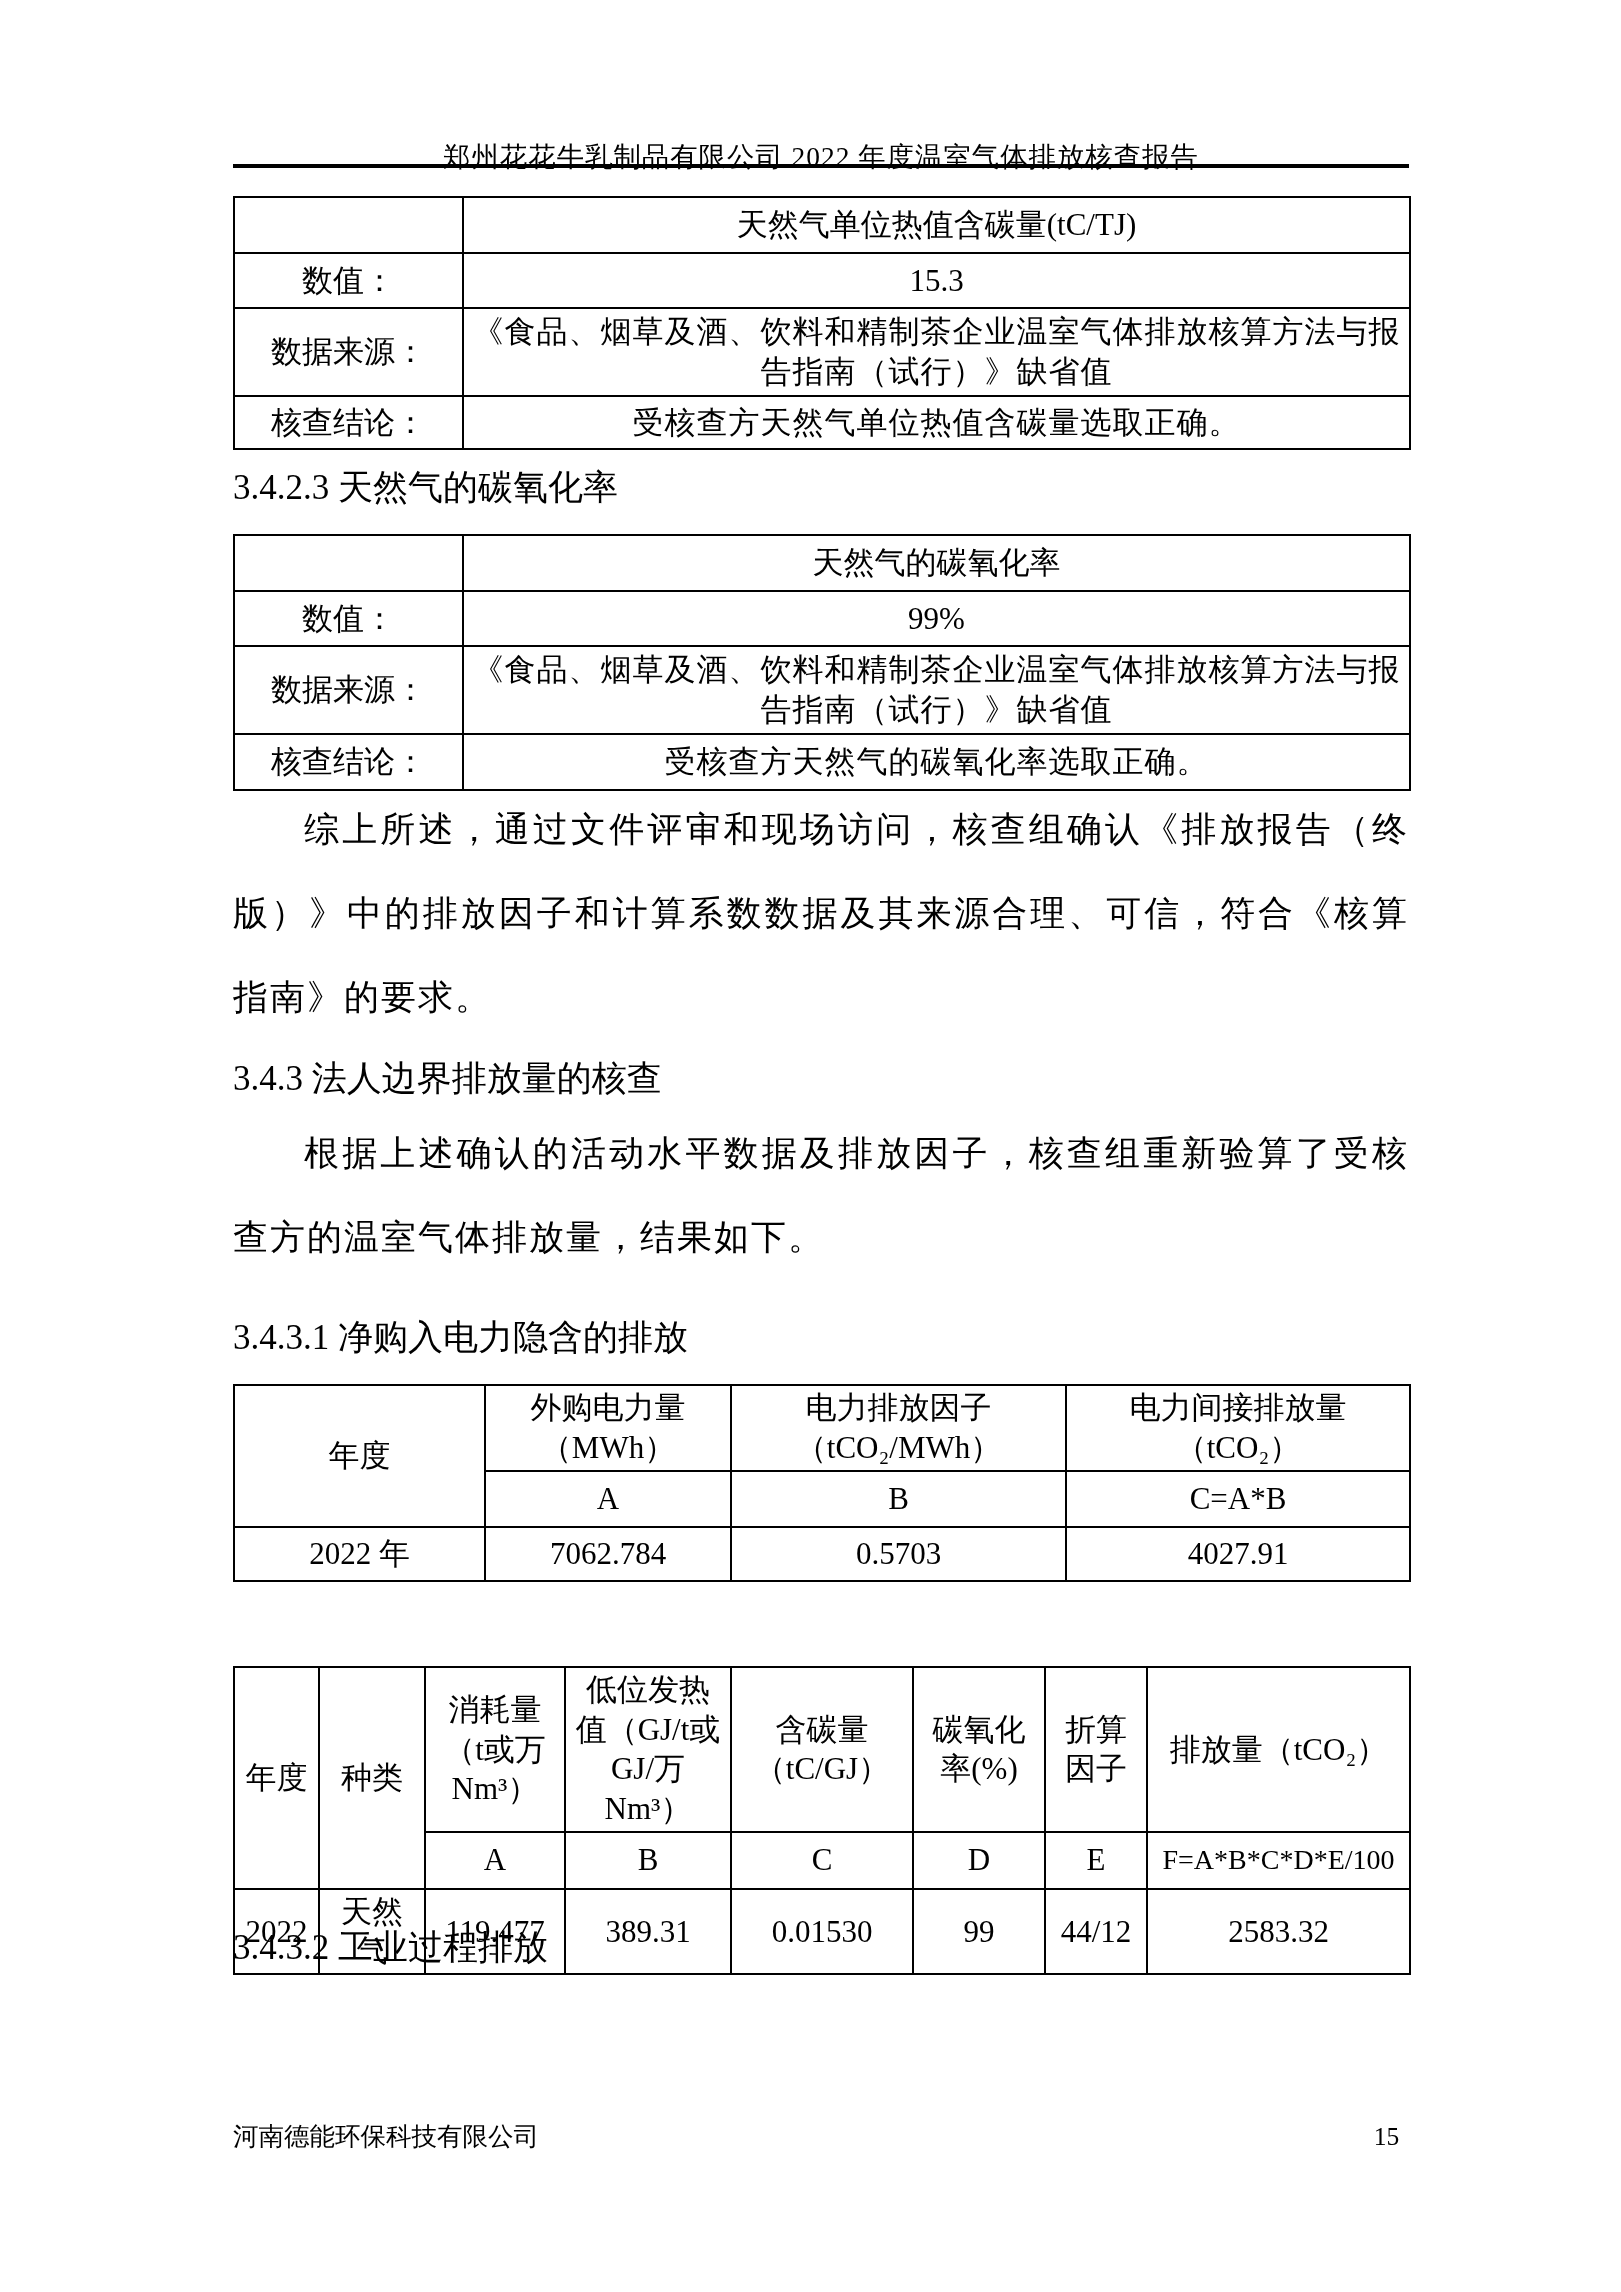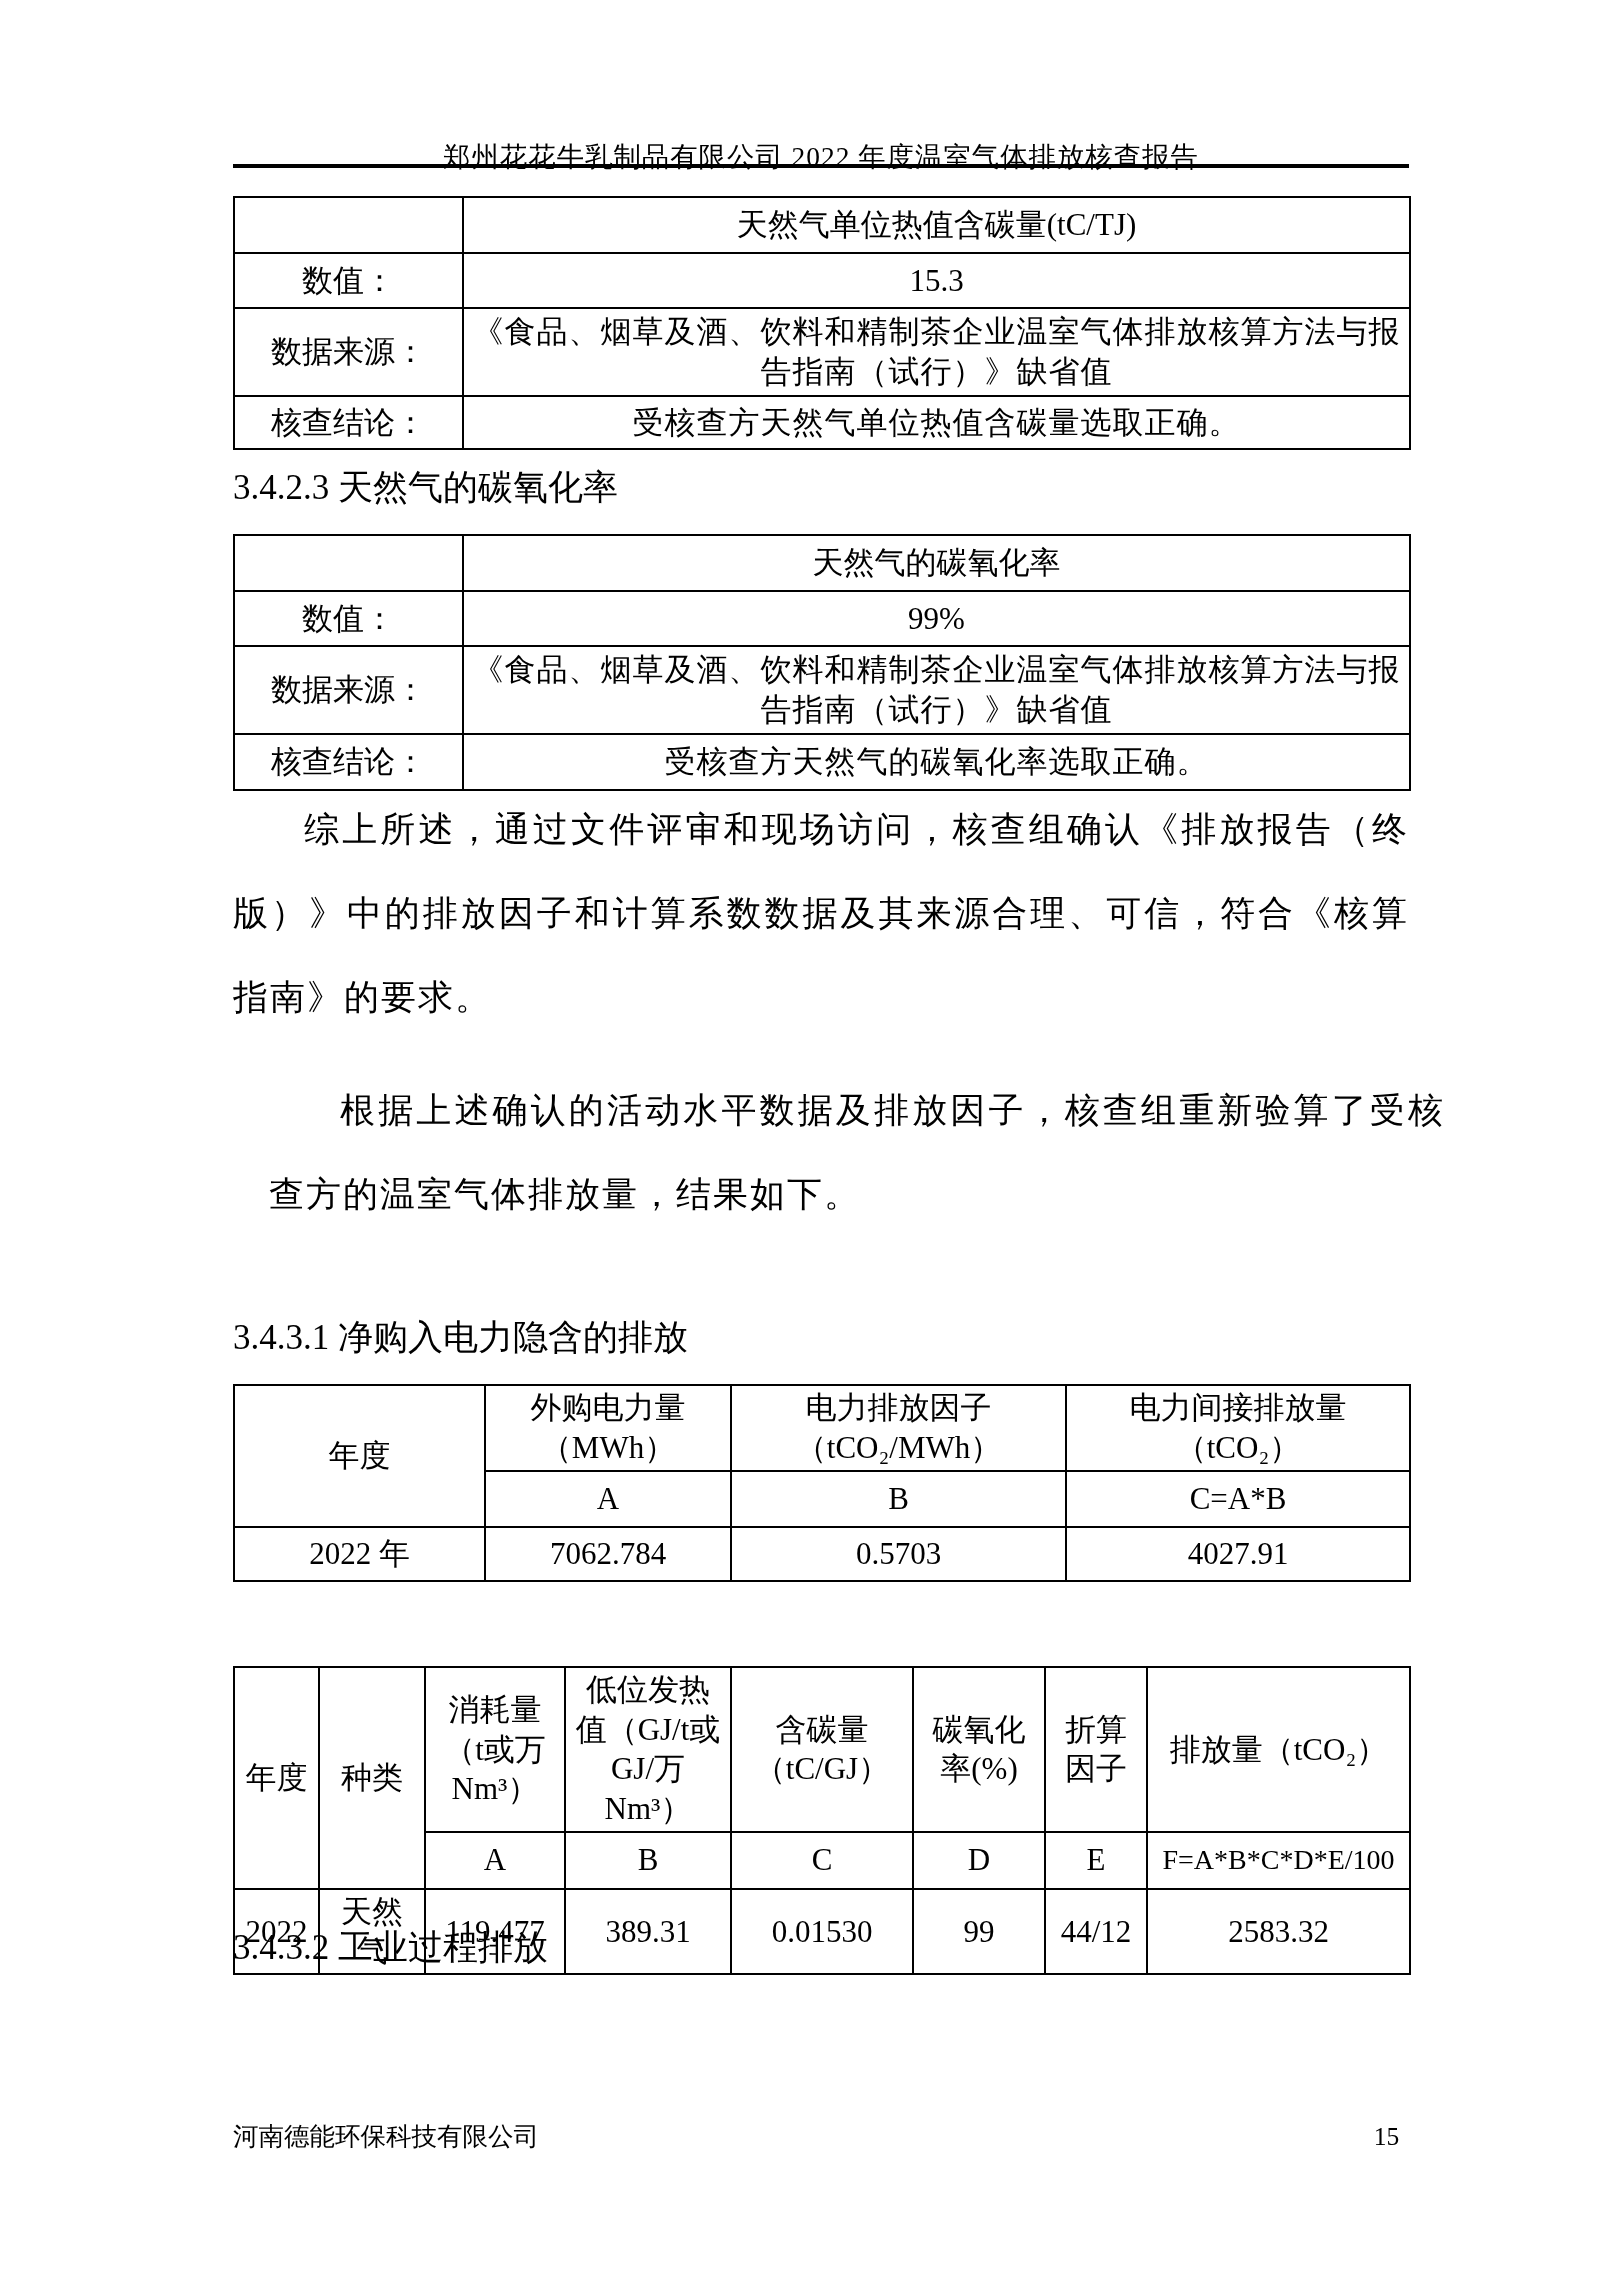--- a/index.html
+++ b/index.html
@@ -23,21 +23,21 @@
   .h-3431 { top:1318px; }
   .h-3432a{ top:1603px; }
   .h-3432b{ top:1928px; }
 
   .para {
     position:absolute; left:0; width:1176px;
     font-size:35px; line-height:84px; text-indent:71px;
     text-align:justify; letter-spacing:2px;
   }
   .p-summary { top:788px; }
-  .p-recalc  { top:1069px;margin-left:36px; }
+  .p-recalc  { top:1112px; }
   .p-process { top:1997px; }
 
   table.tbl { border-collapse:collapse; table-layout:fixed; width:1176px; position:absolute; left:0; }
   table.tbl td {
     border:2px solid #000;
     border-top-width:2.9px; border-bottom-width:2.9px;
     font-size:31px; line-height:1.28;
     text-align:center; vertical-align:middle;
     padding:2px 7.8px; overflow:hidden;
   }
@@ -115,20 +115,21 @@
       </tr>
       <tr style="height:56px">
         <td>核查结论：</td>
         <td class="val-left">受核查方天然气的碳氧化率选取正确。</td>
       </tr>
     </tbody>
   </table>
 
   <div class="para p-summary">综上所述，通过文件评审和现场访问，核查组确认《排放报告（终版）》中的排放因子和计算系数数据及其来源合理、可信，符合《核算指南》的要求。</div>
 
+  <div class="h h-343">3.4.3 法人边界排放量的核查</div>
 
   <div class="para p-recalc">根据上述确认的活动水平数据及排放因子，核查组重新验算了受核查方的温室气体排放量，结果如下。</div>
 
   <div class="h h-3431">3.4.3.1 净购入电力隐含的排放</div>
 
   <table class="tbl t3">
     <colgroup>
       <col style="width:251px">
         <col style="width:246px">
         <col style="width:335px">

